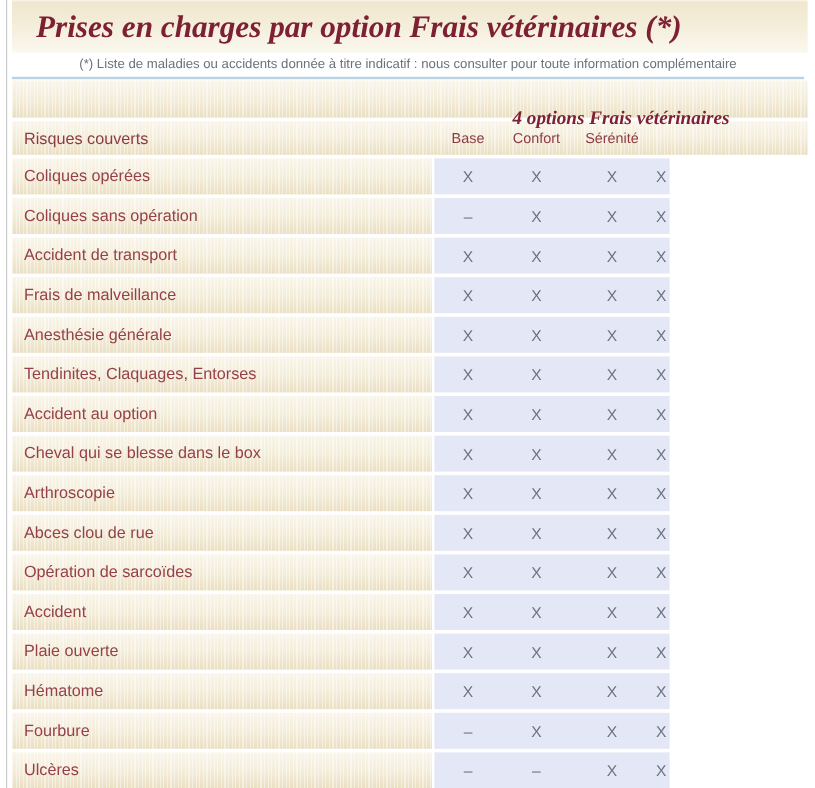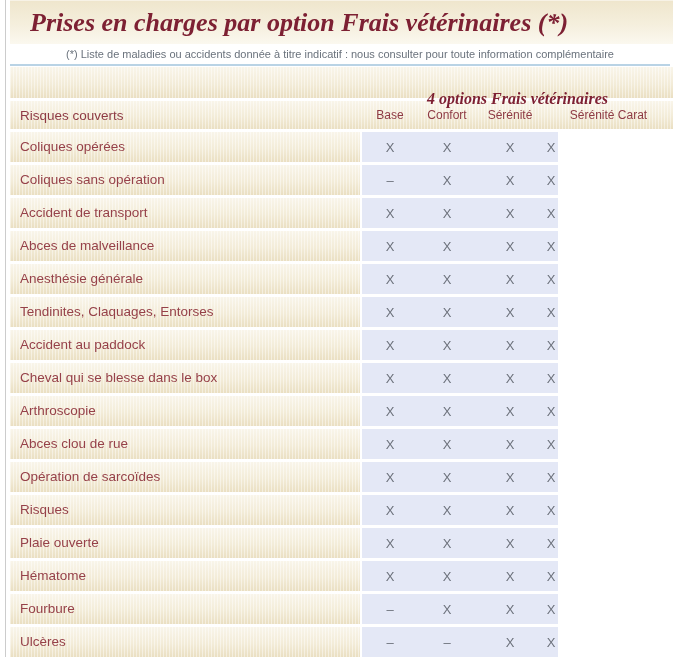--- a/index.html
+++ b/index.html
@@ -115,21 +115,20 @@
 
   <div class="options-band band-cream">
     <span class="options-label">4 options Frais vétérinaires</span>
   </div>
 
   <div class="header-row band-cream">
     <div class="row-header-label">Risques couverts</div>
     <div class="col-header">Base</div>
     <div class="col-header">Confort</div>
     <div class="col-header">Sérénité</div>
-    <div class="col-header">Sérénité Carat</div>
   </div>
 
   <div class="rows">
       <div class="row">
         <div class="row-label band-cream">Coliques opérées</div>
         <div class="row-values">
           <div class="mark">X</div>
           <div class="mark">X</div>
           <div class="mark">X</div>
           <div class="mark">X</div>
@@ -147,21 +146,21 @@
       <div class="row">
         <div class="row-label band-cream">Accident de transport</div>
         <div class="row-values">
           <div class="mark">X</div>
           <div class="mark">X</div>
           <div class="mark">X</div>
           <div class="mark">X</div>
         </div>
       </div>
       <div class="row">
-        <div class="row-label band-cream">Abces de malveillance</div>
+        <div class="row-label band-cream">Frais de malveillance</div>
         <div class="row-values">
           <div class="mark">X</div>
           <div class="mark">X</div>
           <div class="mark">X</div>
           <div class="mark">X</div>
         </div>
       </div>
       <div class="row">
         <div class="row-label band-cream">Anesthésie générale</div>
         <div class="row-values">
@@ -174,21 +173,21 @@
       <div class="row">
         <div class="row-label band-cream">Tendinites, Claquages, Entorses</div>
         <div class="row-values">
           <div class="mark">X</div>
           <div class="mark">X</div>
           <div class="mark">X</div>
           <div class="mark">X</div>
         </div>
       </div>
       <div class="row">
-        <div class="row-label band-cream">Accident au paddock</div>
+        <div class="row-label band-cream">Accident au option</div>
         <div class="row-values">
           <div class="mark">X</div>
           <div class="mark">X</div>
           <div class="mark">X</div>
           <div class="mark">X</div>
         </div>
       </div>
       <div class="row">
         <div class="row-label band-cream">Cheval qui se blesse dans le box</div>
         <div class="row-values">
@@ -219,21 +218,21 @@
       <div class="row">
         <div class="row-label band-cream">Opération de sarcoïdes</div>
         <div class="row-values">
           <div class="mark">X</div>
           <div class="mark">X</div>
           <div class="mark">X</div>
           <div class="mark">X</div>
         </div>
       </div>
       <div class="row">
-        <div class="row-label band-cream">Risques</div>
+        <div class="row-label band-cream">Accident</div>
         <div class="row-values">
           <div class="mark">X</div>
           <div class="mark">X</div>
           <div class="mark">X</div>
           <div class="mark">X</div>
         </div>
       </div>
       <div class="row">
         <div class="row-label band-cream">Plaie ouverte</div>
         <div class="row-values">

